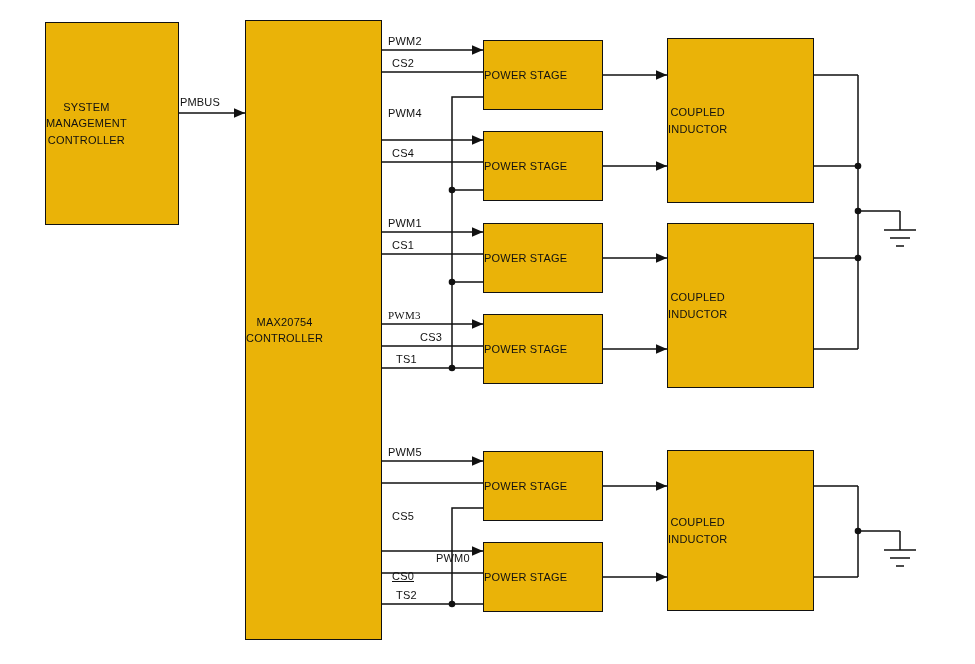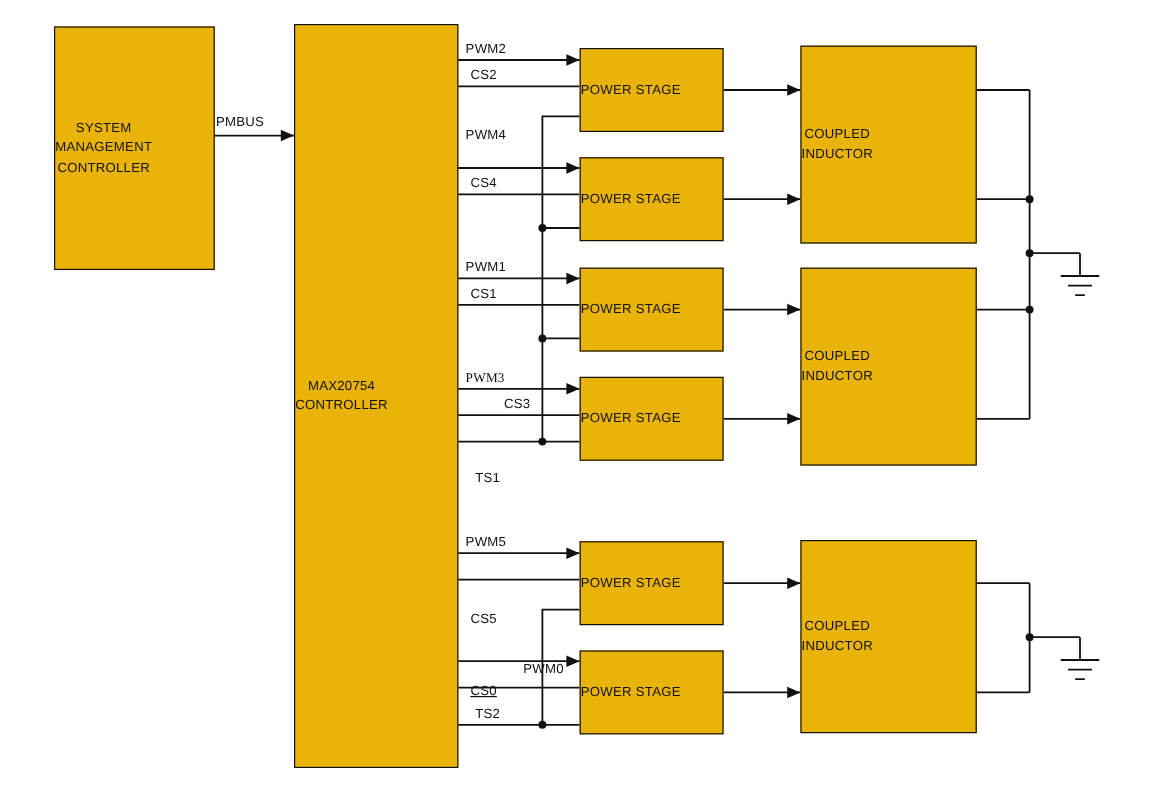--- a/index.html
+++ b/index.html
@@ -211,20 +211,20 @@
   <div class="sig center" style="left:155px; top:96px; width:90px;">PMBUS</div>
 
   <div class="sig" style="left:388px; top:35px;">PWM2</div>
   <div class="sig" style="left:392px; top:57px;">CS2</div>
   <div class="sig" style="left:388px; top:107px;">PWM4</div>
   <div class="sig" style="left:392px; top:147px;">CS4</div>
   <div class="sig" style="left:388px; top:217px;">PWM1</div>
   <div class="sig" style="left:392px; top:239px;">CS1</div>
   <div class="sig" style="left:388px; top:309px;font-family:Liberation Serif, serif;">PWM3</div>
   <div class="sig" style="left:392px; top:331px;margin-left:28px;">CS3</div>
-  <div class="sig" style="left:396px; top:353px;margin-top:40px;">TS1</div>
+  <div class="sig" style="left:396px; top:353px;">TS1</div>
   <div class="sig" style="left:388px; top:446px;">PWM5</div>
   <div class="sig" style="left:392px; top:468px;margin-top:42px;">CS5</div>
   <div class="sig" style="left:388px; top:552px;padding-left:48px;">PWM0</div>
   <div class="sig" style="left:392px; top:570px;text-decoration:underline;">CS0</div>
   <div class="sig" style="left:396px; top:589px;">TS2</div>
 
 </div>
 
 </body></html>

